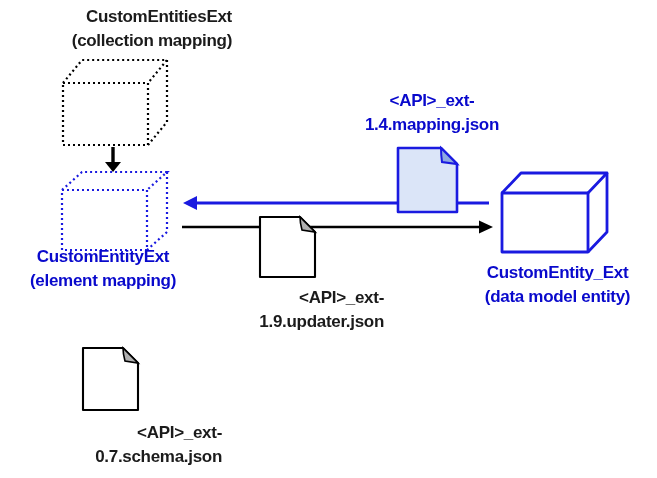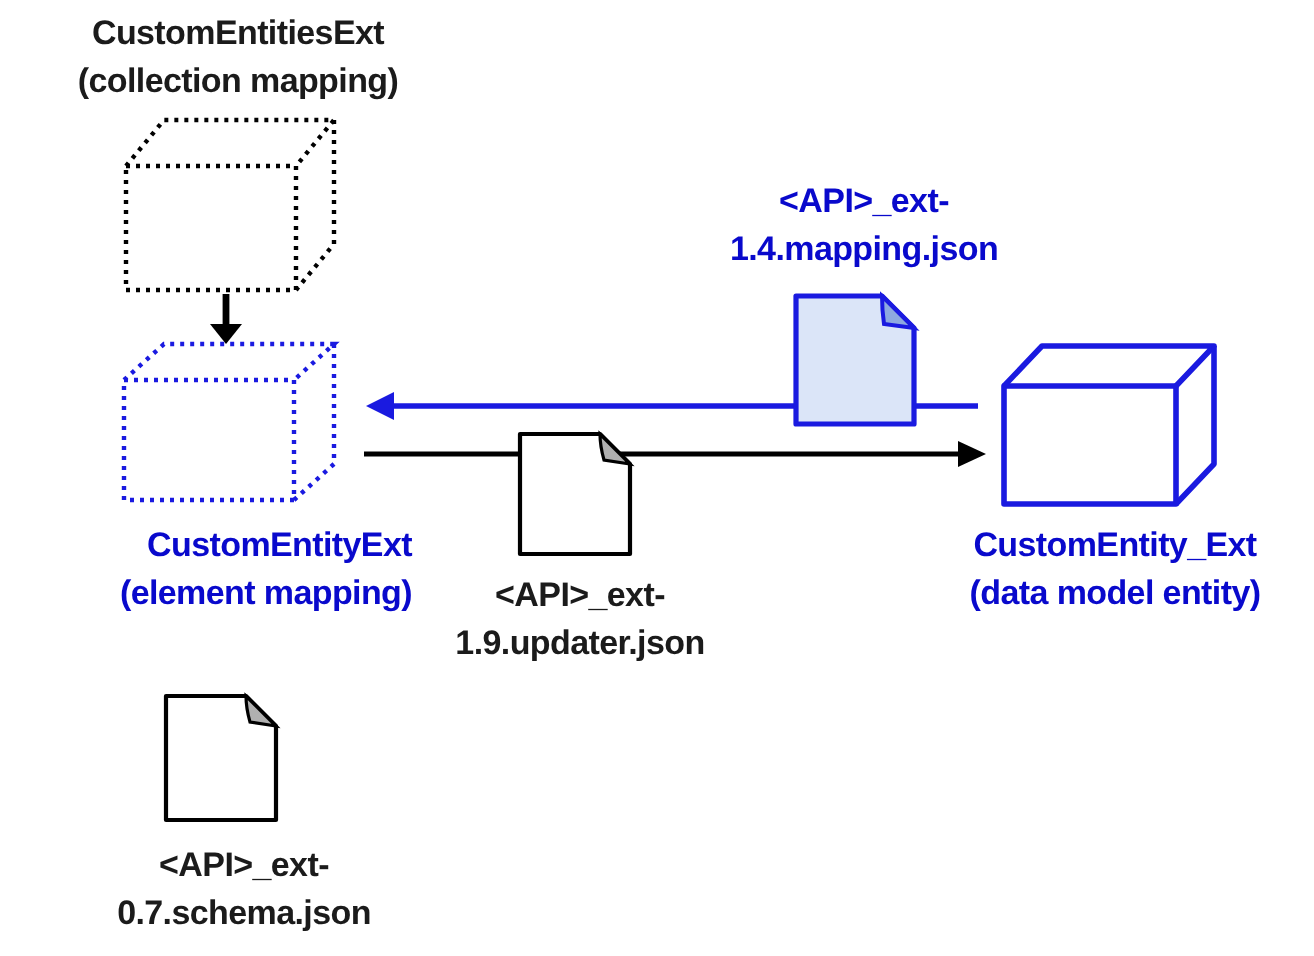--- a/index.html
+++ b/index.html
@@ -14,21 +14,21 @@
   .canvas svg { position: absolute; left: 0; top: 0; }
   .lbl {
     position: absolute;
     text-align: center;
     font-weight: 700;
     font-size: 17px;
     line-height: 24px;
     letter-spacing: -0.3px;
     white-space: nowrap;
   }
-  .lbl.black { color: #1b1b1b; }
+  .lbl.black { color: #1b1b1b; text-align: right; }
   .lbl.blue  { color: #0909cc; }
 </style>
 </head>
 <body>
 
 <div class="canvas">
 
   <svg width="657" height="478" viewBox="0 0 657 478">
 
     <g>
@@ -83,21 +83,21 @@
   <div class="lbl black" style="left:6px; top:5px; width:226px;">
     <div>CustomEntitiesExt</div>
     <div>(collection mapping)</div>
   </div>
 
   <div class="lbl blue" style="left:341px; top:89px; width:182px;">
     <div>&lt;API&gt;_ext-</div>
     <div>1.4.mapping.json</div>
   </div>
 
-  <div class="lbl blue" style="left:0px; top:261px; width:206px;text-align:right;">
+  <div class="lbl blue" style="left:0px; top:245px; width:206px;">
     <div>CustomEntityExt</div>
     <div>(element mapping)</div>
   </div>
 
   <div class="lbl black" style="left:196px; top:286px; width:188px;">
     <div>&lt;API&gt;_ext-</div>
     <div>1.9.updater.json</div>
   </div>
 
   <div class="lbl blue" style="left:458px; top:261px; width:199px;">

